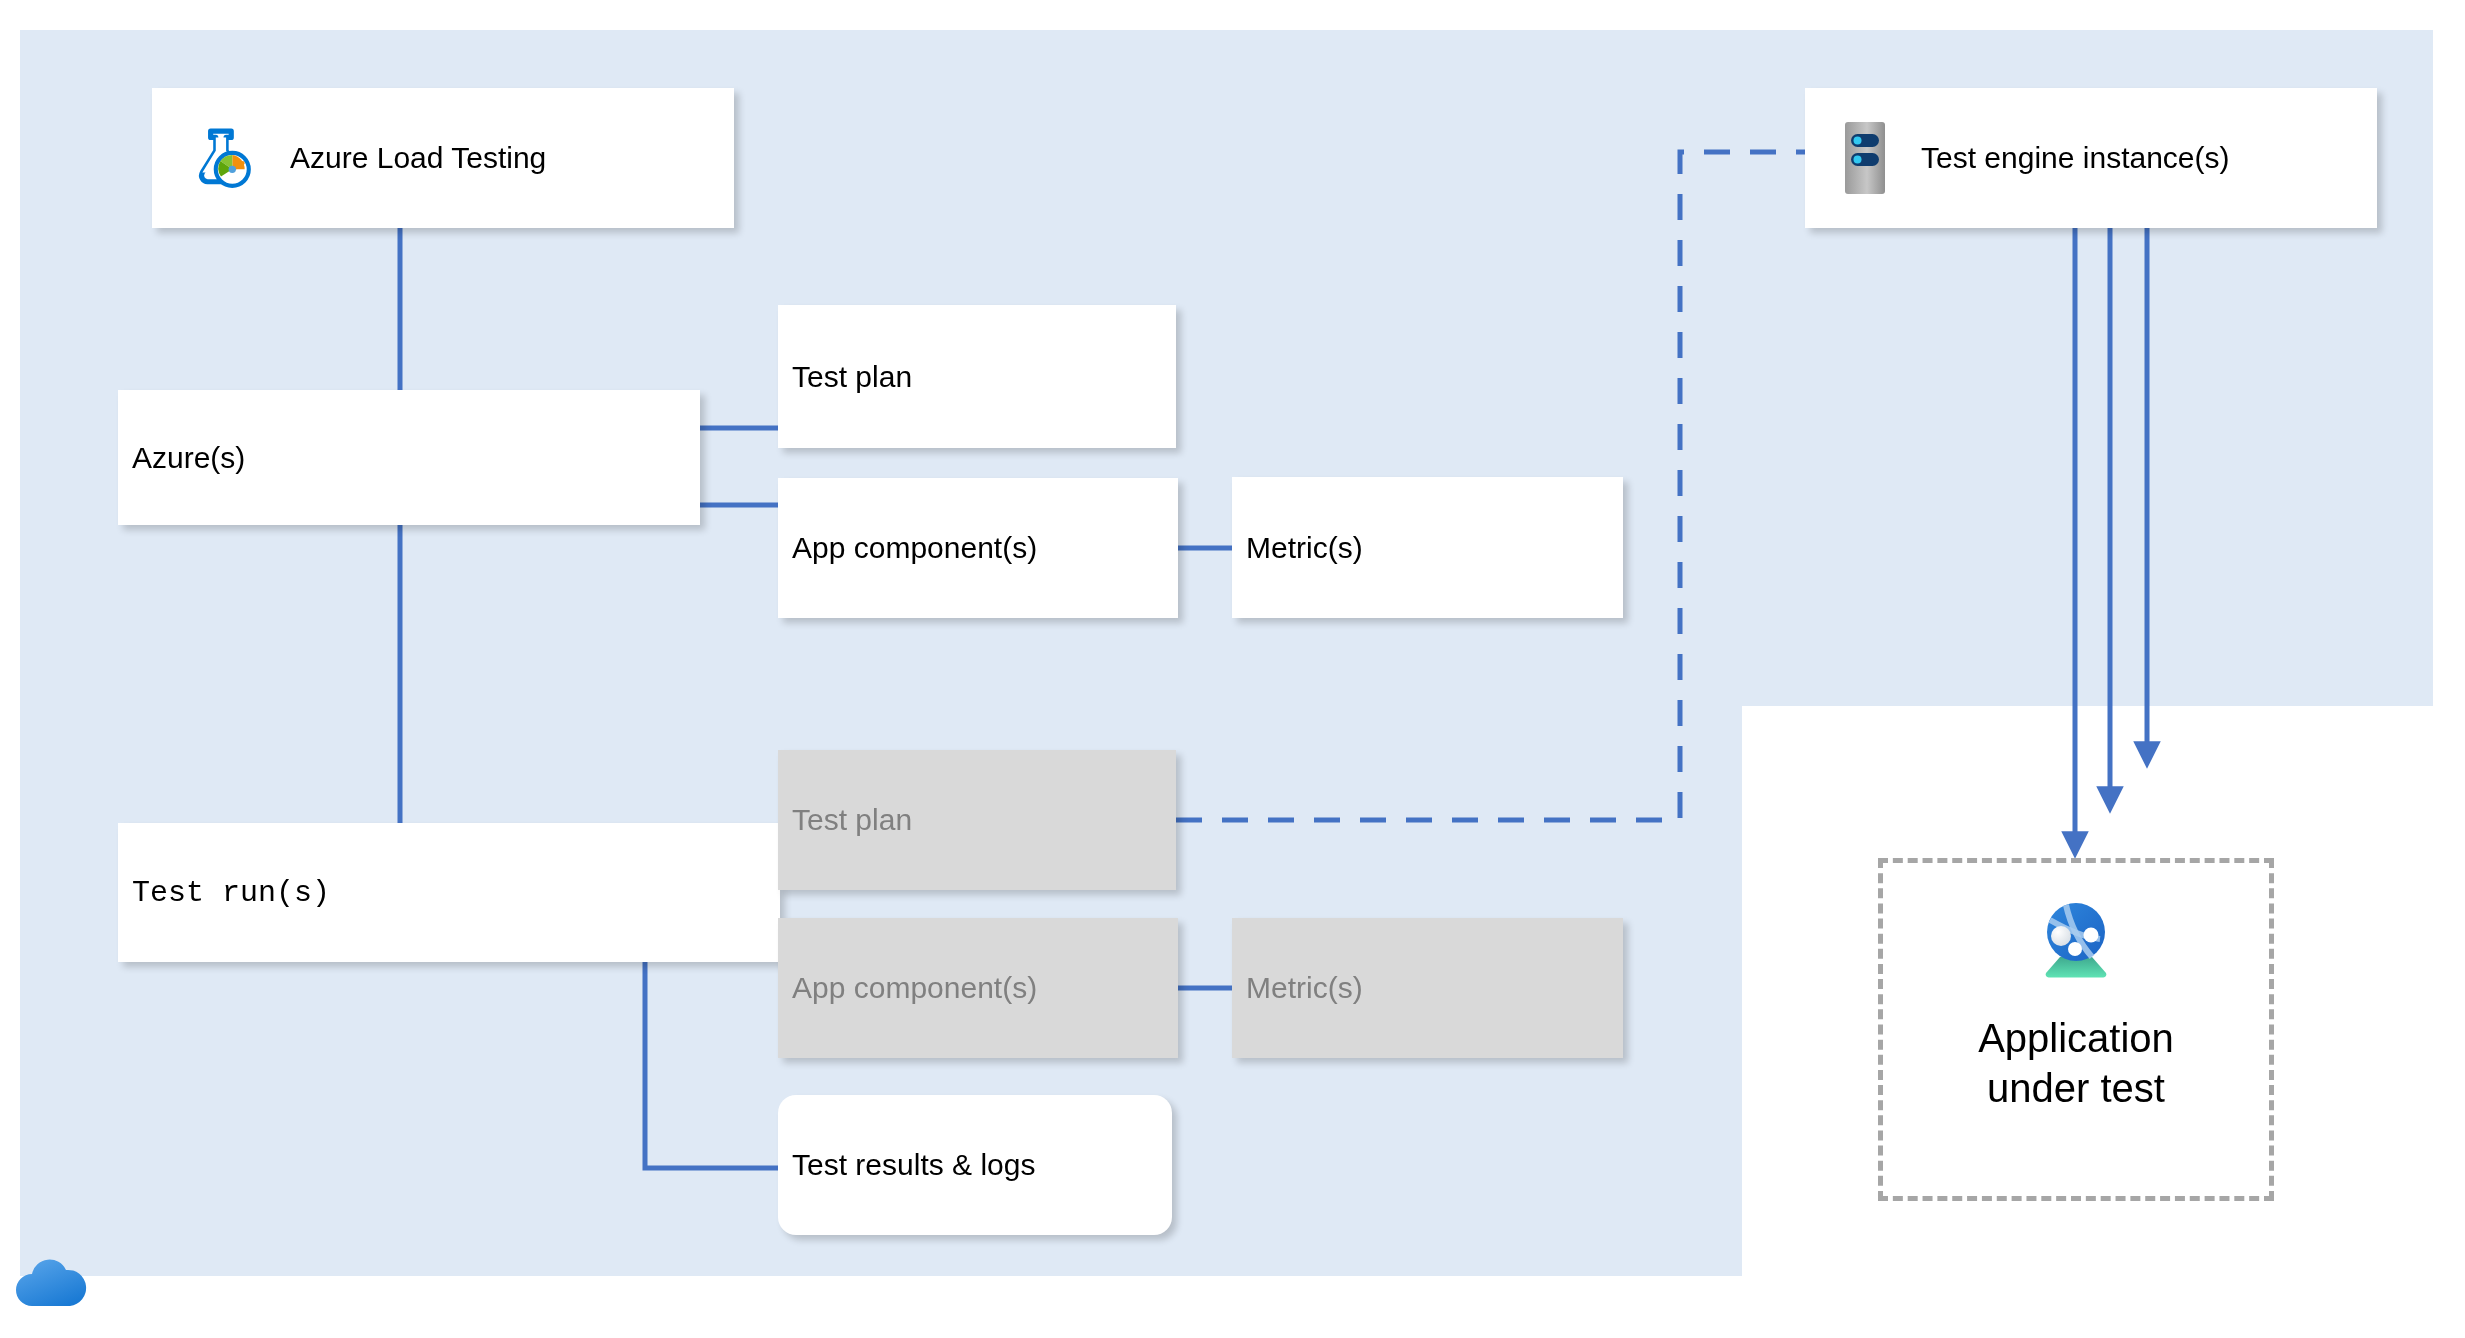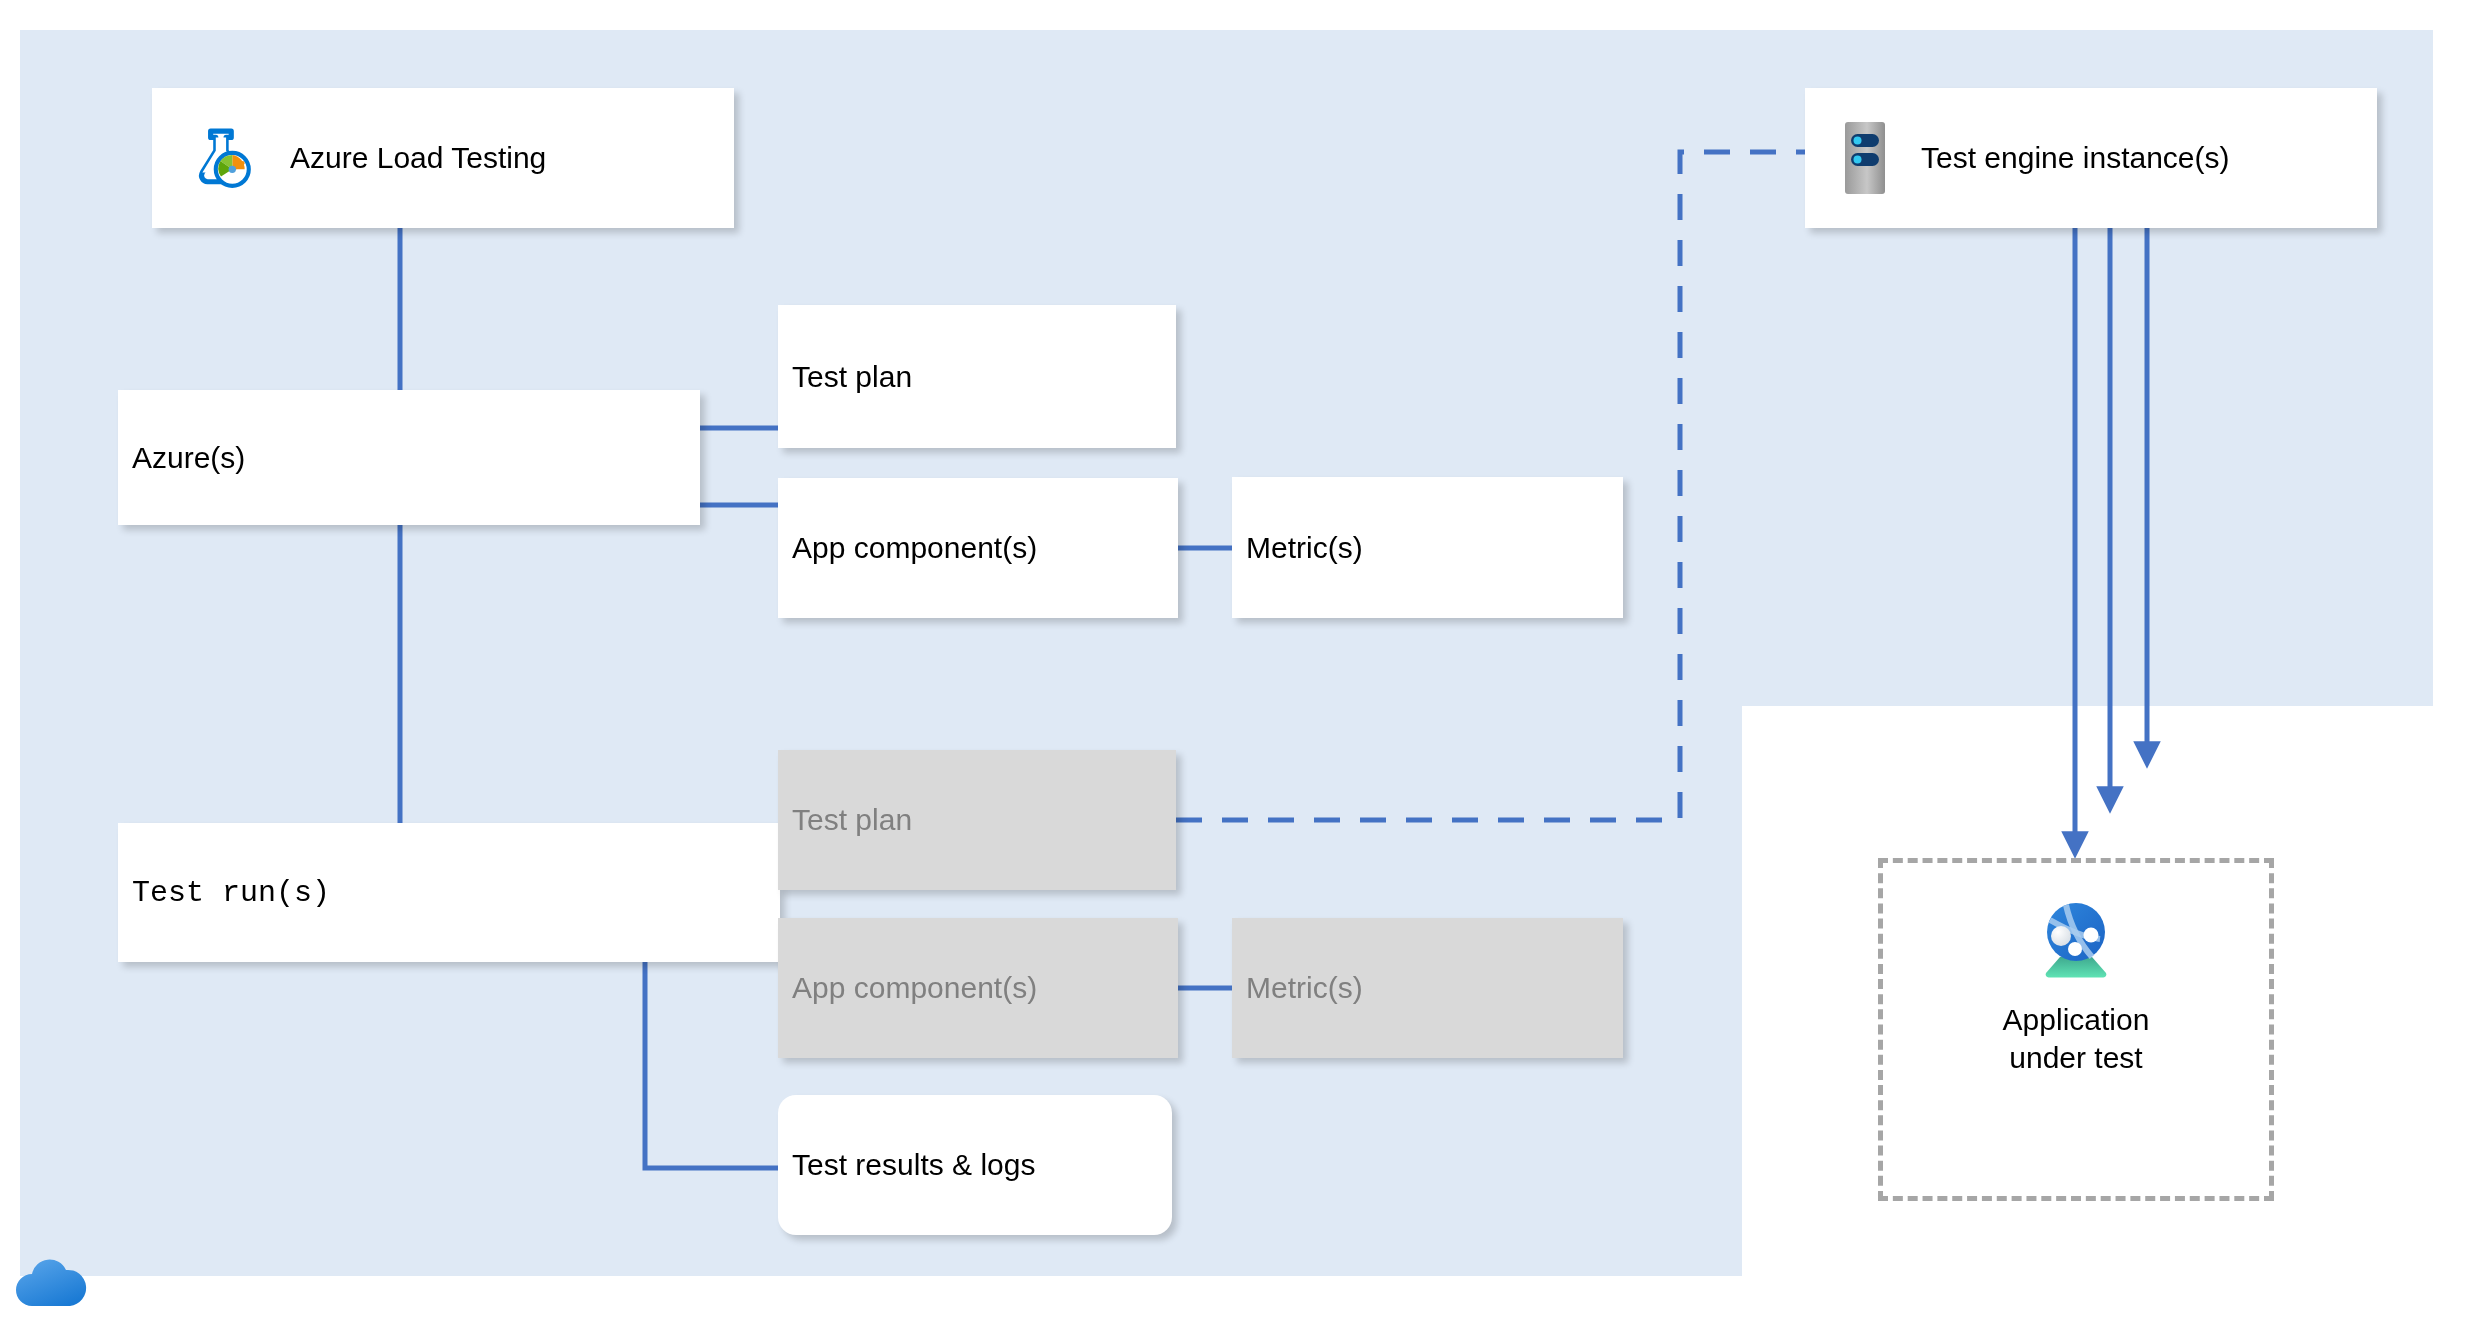--- a/index.html
+++ b/index.html
@@ -102,22 +102,22 @@
     border: 5px dashed #a6a6a6;
     background: transparent;
     display: flex;
     flex-direction: column;
     align-items: center;
   }
   #app-under-test-boundary .aut-icon {
     margin-top: 32px;
   }
   #app-under-test-boundary .aut-label {
-    margin-top: 20px;
-    font-size: 30px;
+    margin-top: 32px;
+    font-size: 40px;
     color: #000000;
     text-align: center;
     line-height: 1.25;
     white-space: pre-line;
   }
 
   
   .icon {
     display: inline-block;
     line-height: 0;

